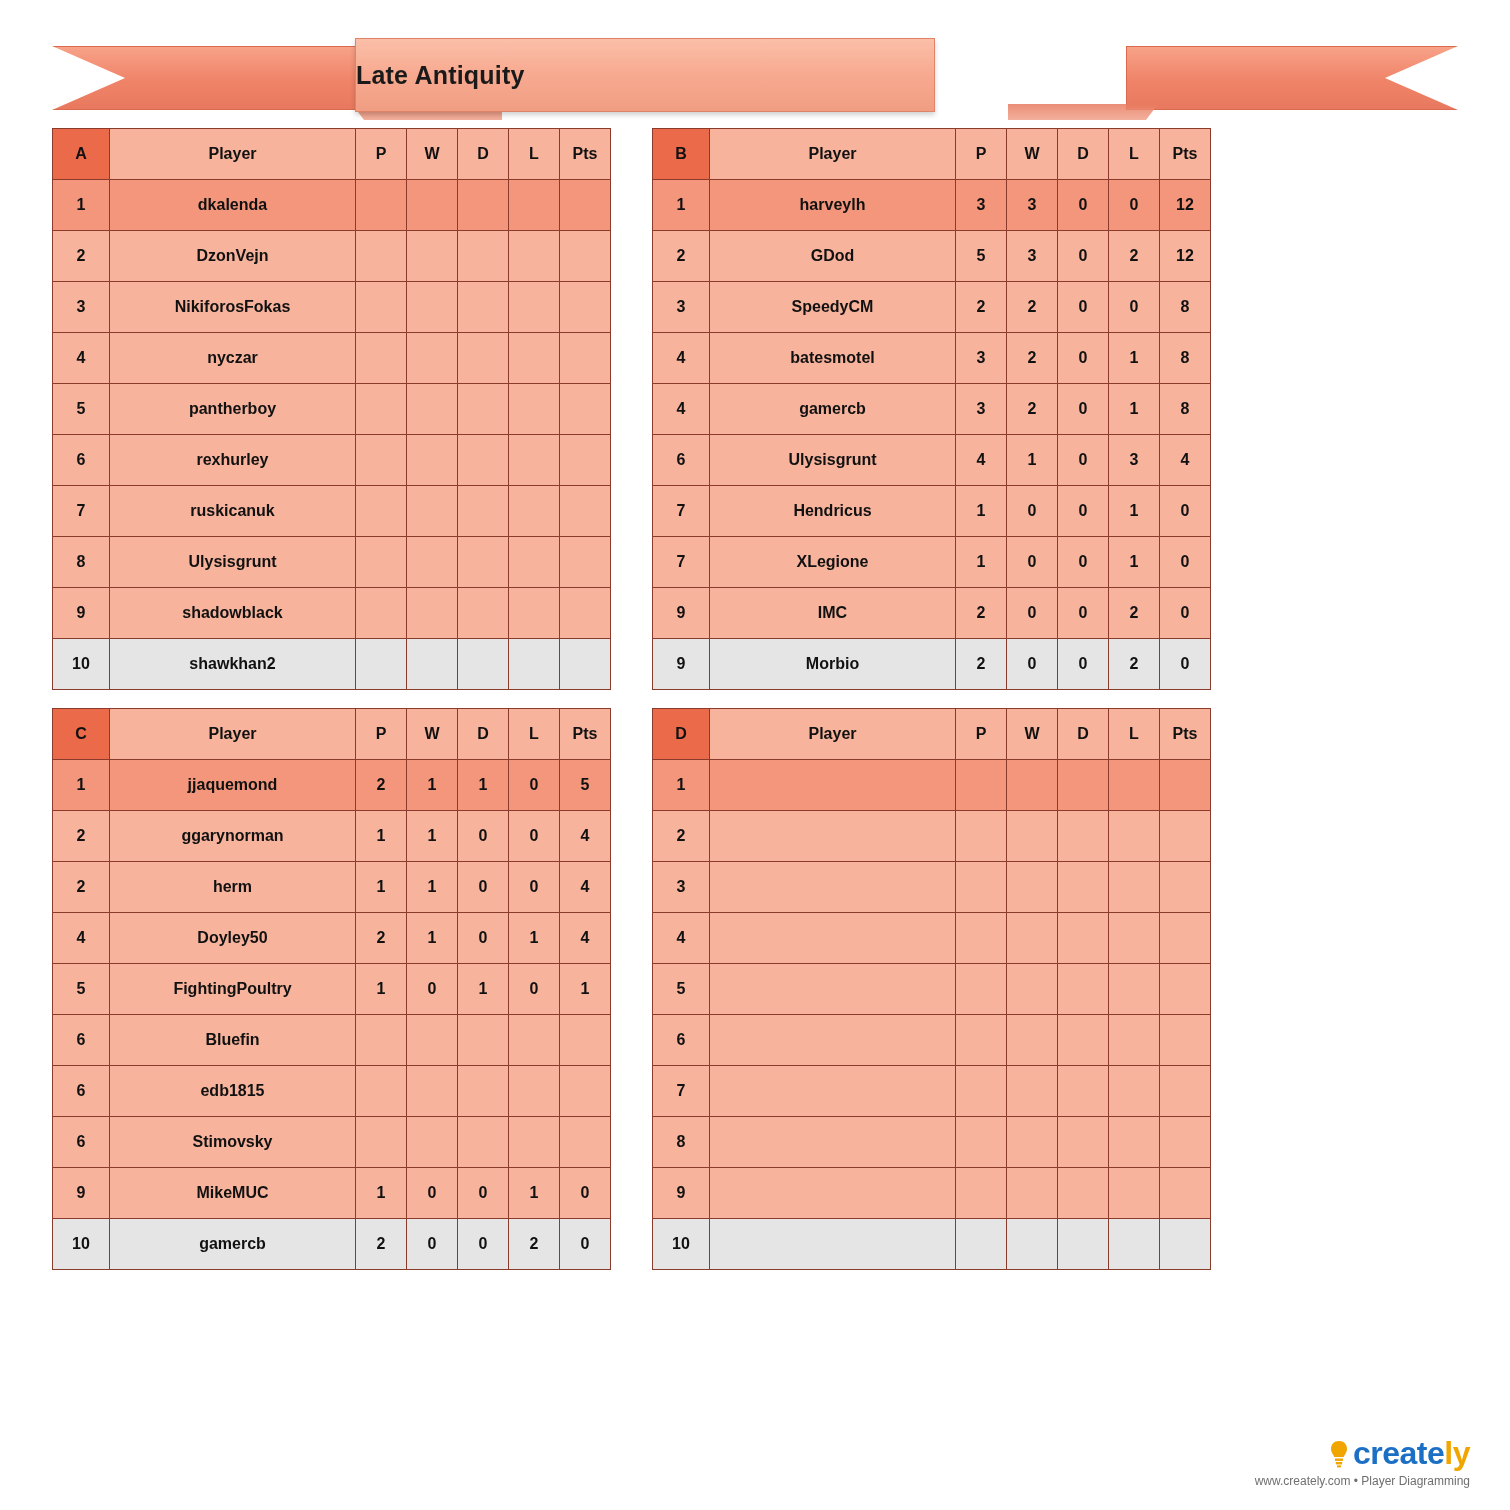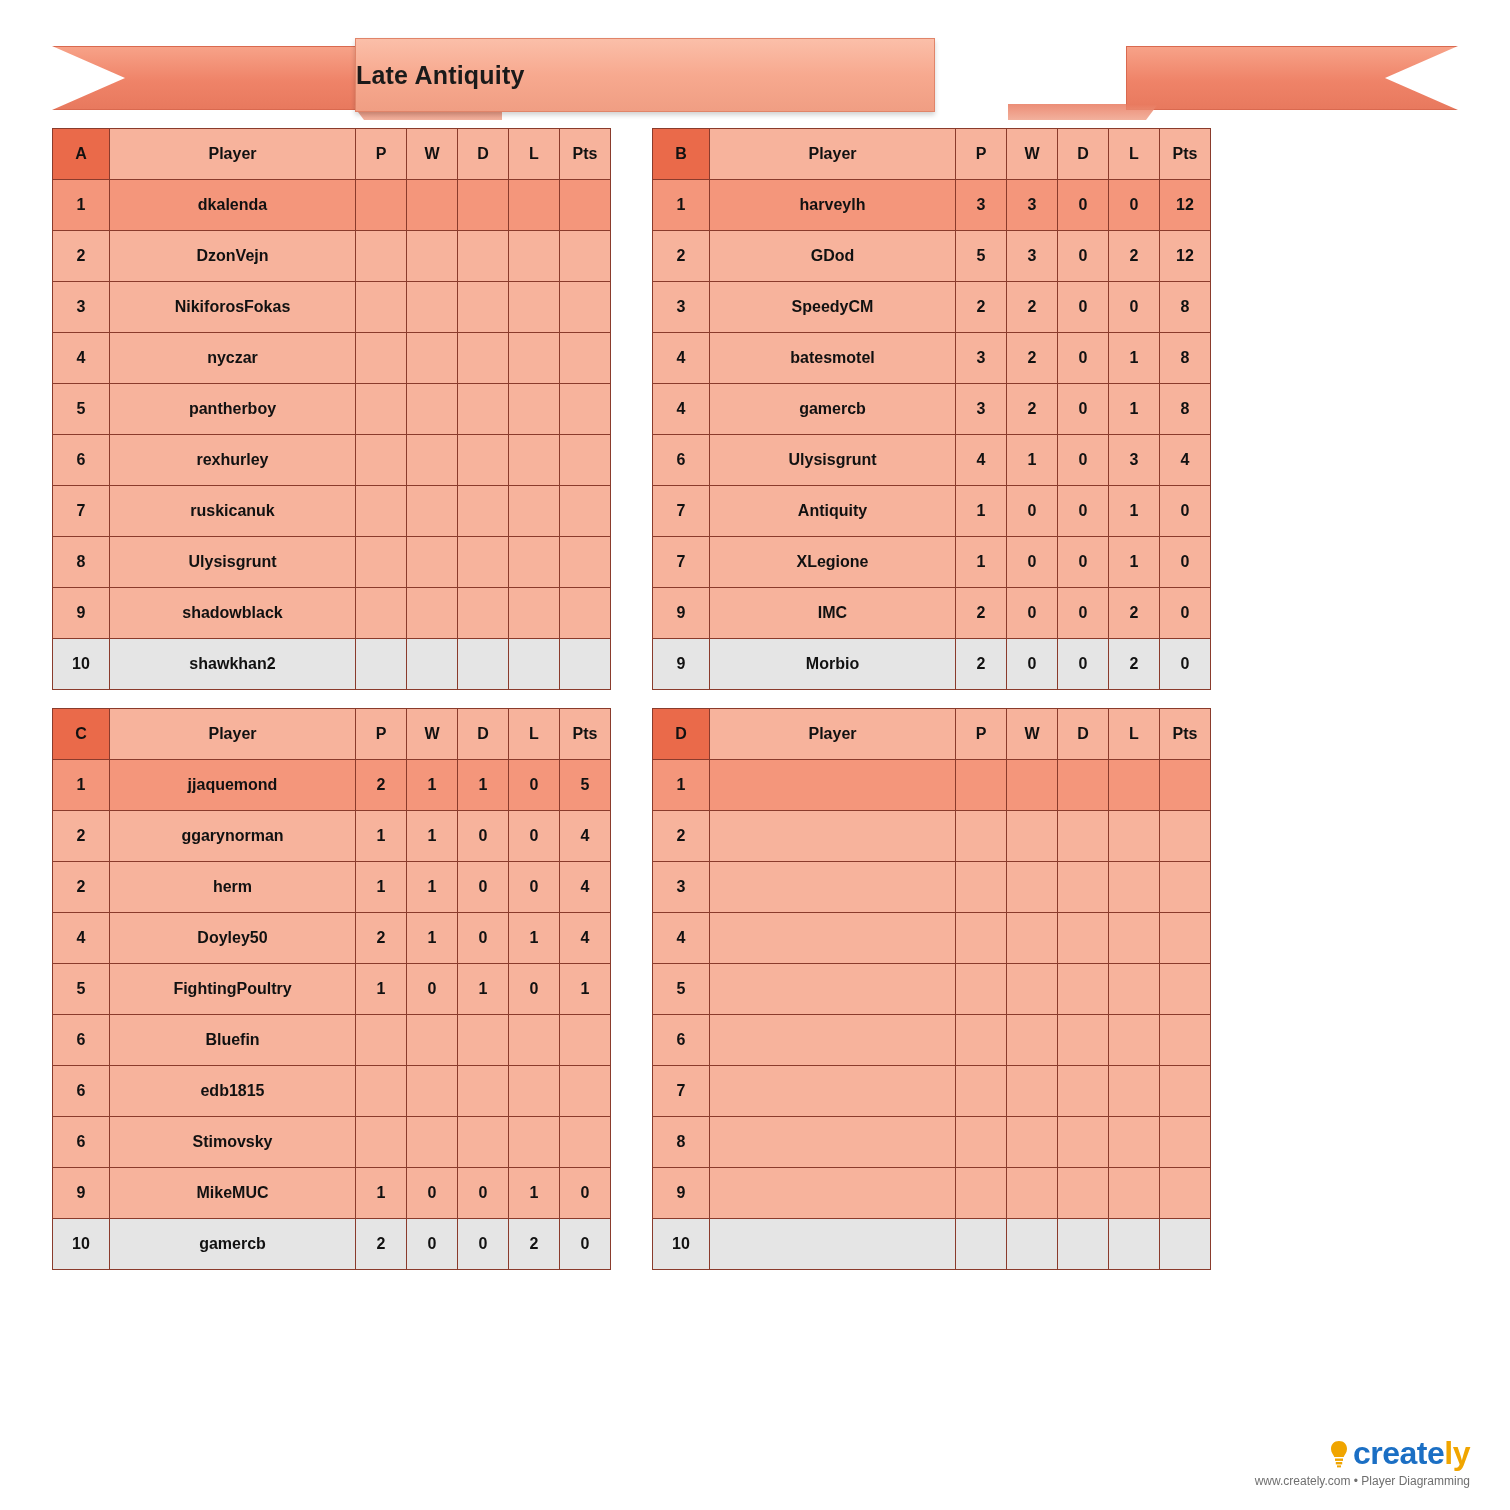--- a/index.html
+++ b/index.html
@@ -322,21 +322,21 @@
             <td class="rank">6</td>
             <td class="player">Ulysisgrunt</td>
             <td class="num">4</td>
             <td class="num">1</td>
             <td class="num">0</td>
             <td class="num">3</td>
             <td class="num">4</td>
           </tr>
           <tr>
             <td class="rank">7</td>
-            <td class="player">Antiquity</td>
+            <td class="player">Hendricus</td>
             <td class="num">1</td>
             <td class="num">0</td>
             <td class="num">0</td>
             <td class="num">1</td>
             <td class="num">0</td>
           </tr>
           <tr>
             <td class="rank">7</td>
             <td class="player">XLegione</td>
             <td class="num">1</td>

